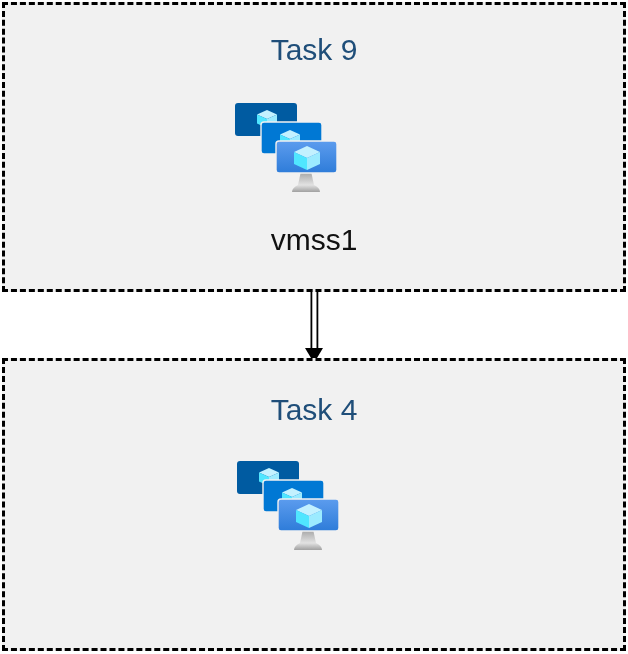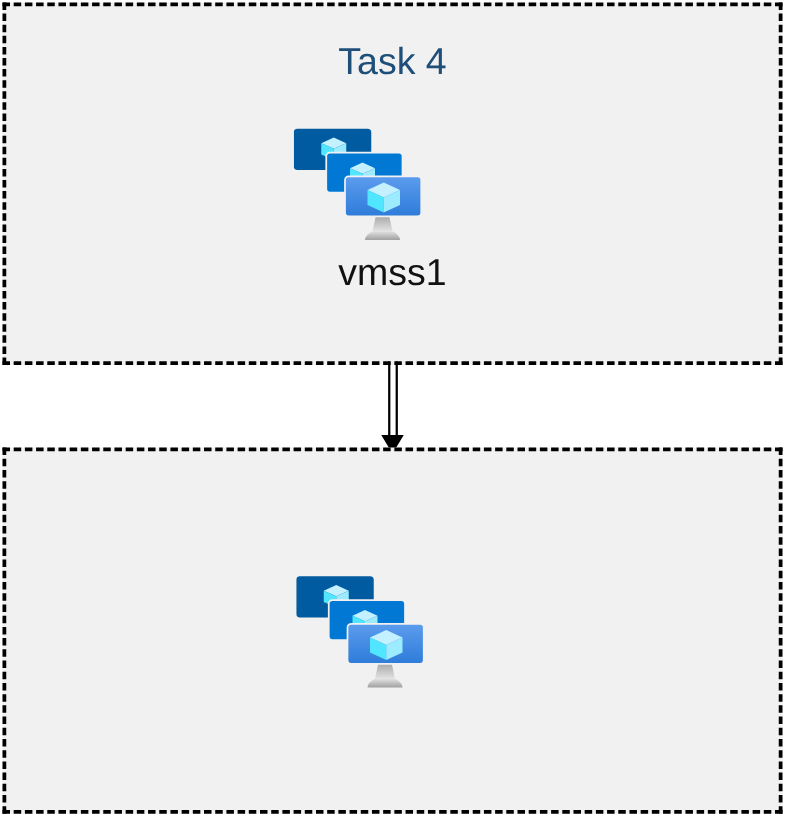--- a/index.html
+++ b/index.html
@@ -32,20 +32,21 @@
 
   .vmss-icon { position: absolute; width: 104px; height: 92px; }
   .box-1 .vmss-icon { left: 230px; top: 97px; }
   .box-2 .vmss-icon { left: 232px; top: 99px; }
 
   .body-line {
     position: absolute; left: 0; right: 0;
     text-align: center;
     font-size: 30px; line-height: 34px;
     color: var(--body-text);
+    margin-top: 21px;
   }
   .box-1 .line-0 { top: 197px; }
   .box-1 .line-1 { top: 230px; }
   .box-2 .line-0 { top: 216px; }
 
   .flow-arrow {
     position: absolute; left: 302px; top: 289px;
     width: 26px; height: 76px;
   }
   .arrow-part { fill: var(--arrow-color); }
@@ -80,21 +81,21 @@
     <linearGradient id="gradBase" x1="0" y1="0" x2="0" y2="1">
       <stop offset="0" class="stop-stand-light"></stop>
       <stop offset="1" class="stop-stand-dark"></stop>
     </linearGradient>
   </defs>
 </svg>
 
 <div class="canvas">
 
   <div class="task-box box-1">
-    <div class="task-title">Task 4</div>
+    <div class="task-title">Task 9</div>
 
     <svg class="vmss-icon" viewBox="0 0 104 92">
 
       <rect class="mon-back" x="0" y="1" width="62" height="33" rx="3"></rect>
       <polygon class="cube-top" points="32,8 42,12.5 32,17 22,12.5"></polygon>
       <polygon class="cube-left" points="22,12.5 32,17 32,26 22,21.5"></polygon>
       <polygon class="cube-right" points="32,17 42,12.5 42,21.5 32,26"></polygon>
 
       <rect class="mon-middle" x="26" y="20" width="61" height="32" rx="3"></rect>
       <polygon class="cube-top" points="55,28 65,32.5 55,37 45,32.5"></polygon>
@@ -113,20 +114,21 @@
     <div class="body-line line-0">vmss1</div>
   </div>
 
   <svg class="flow-arrow" viewBox="0 0 26 76">
     <rect class="arrow-part" x="8.5" y="0" width="1.8" height="61"></rect>
     <rect class="arrow-part" x="14.5" y="0" width="1.8" height="61"></rect>
     <polygon class="arrow-part" points="3,59 21,59 12,74"></polygon>
   </svg>
 
   <div class="task-box box-2">
+    <div class="task-title">Task 4</div>
 
     <svg class="vmss-icon" viewBox="0 0 104 92">
       <rect class="mon-back" x="0" y="1" width="62" height="33" rx="3"></rect>
       <polygon class="cube-top" points="32,8 42,12.5 32,17 22,12.5"></polygon>
       <polygon class="cube-left" points="22,12.5 32,17 32,26 22,21.5"></polygon>
       <polygon class="cube-right" points="32,17 42,12.5 42,21.5 32,26"></polygon>
       <rect class="mon-middle" x="26" y="20" width="61" height="32" rx="3"></rect>
       <polygon class="cube-top" points="55,28 65,32.5 55,37 45,32.5"></polygon>
       <polygon class="cube-left" points="45,32.5 55,37 55,46 45,41.5"></polygon>
       <polygon class="cube-right" points="55,37 65,32.5 65,41.5 55,46"></polygon>

